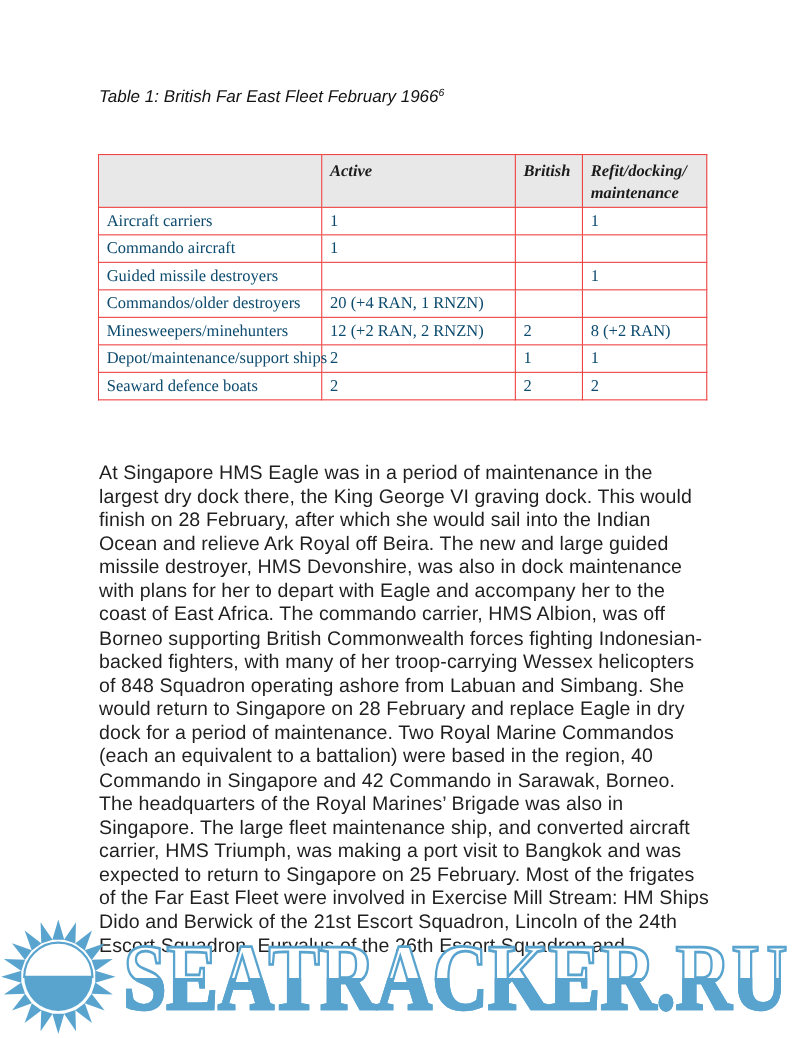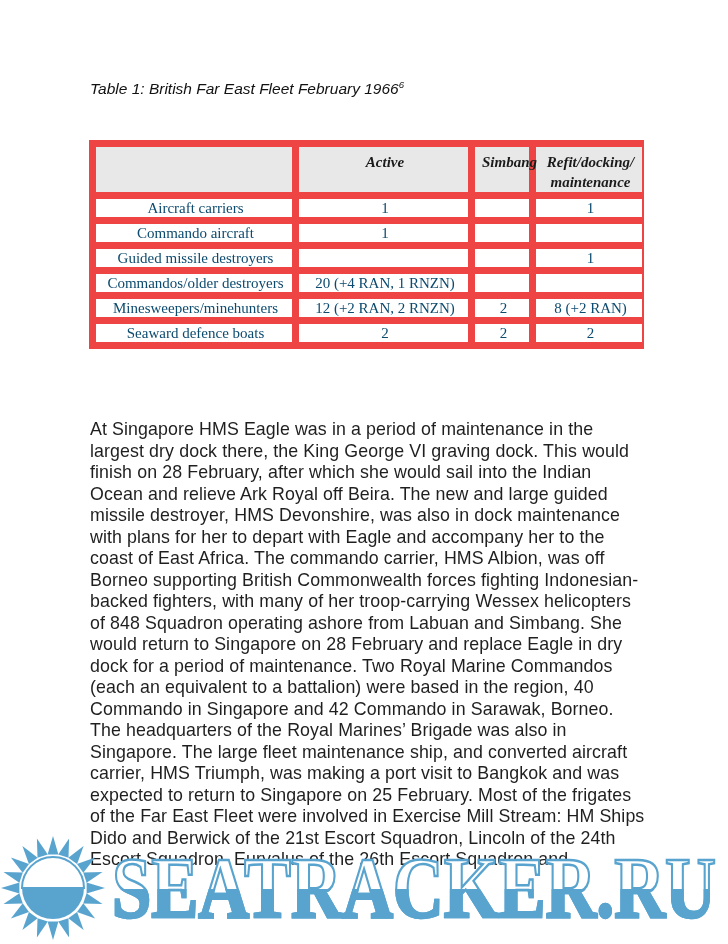--- a/index.html
+++ b/index.html
@@ -37,23 +37,23 @@
     border-collapse: collapse;
     table-layout: fixed;
     width: 553px;
     font-family: "Liberation Serif", serif;
   }
   table.fleet col.c0 { width: 203px; }
   table.fleet col.c1 { width: 176px; }
   table.fleet col.c2 { width: 61px;  }
   table.fleet col.c3 { width: 113px; }
   table.fleet th, table.fleet td {
-    border: 7px solid #ef4444;
+    border: 1px solid #ef4444;
     box-sizing: border-box;
-    text-align: center;
+    text-align: left;
   }
   table.fleet th {
     height: 48px;
     background: #e8e8e8;
     font: italic bold 15px/20px "Liberation Serif", serif;
     color: #1b1b1b;
     vertical-align: top;
     padding: 5px 4px 0 7px;
     white-space: pre-line;
   }
@@ -109,21 +109,21 @@
       <colgroup>
           <col class="c0">
           <col class="c1">
           <col class="c2">
           <col class="c3">
         </colgroup>
       <thead>
         <tr>
           <th></th>
           <th>Active</th>
-          <th>Simbang</th>
+          <th>British</th>
           <th>Refit/docking/
 maintenance</th>
         </tr>
       </thead>
       <tbody>
           <tr>
             <td>Aircraft carriers</td>
             <td>1</td>
             <td></td>
             <td>1</td>
@@ -144,20 +144,26 @@
             <td>Commandos/older destroyers</td>
             <td>20 (+4 RAN, 1 RNZN)</td>
             <td></td>
             <td></td>
           </tr>
           <tr>
             <td>Minesweepers/minehunters</td>
             <td>12 (+2 RAN, 2 RNZN)</td>
             <td>2</td>
             <td>8 (+2 RAN)</td>
+          </tr>
+          <tr>
+            <td>Depot/maintenance/support ships</td>
+            <td>2</td>
+            <td>1</td>
+            <td>1</td>
           </tr>
           <tr>
             <td>Seaward defence boats</td>
             <td>2</td>
             <td>2</td>
             <td>2</td>
           </tr>
         </tbody>
     </table>
   </div>

